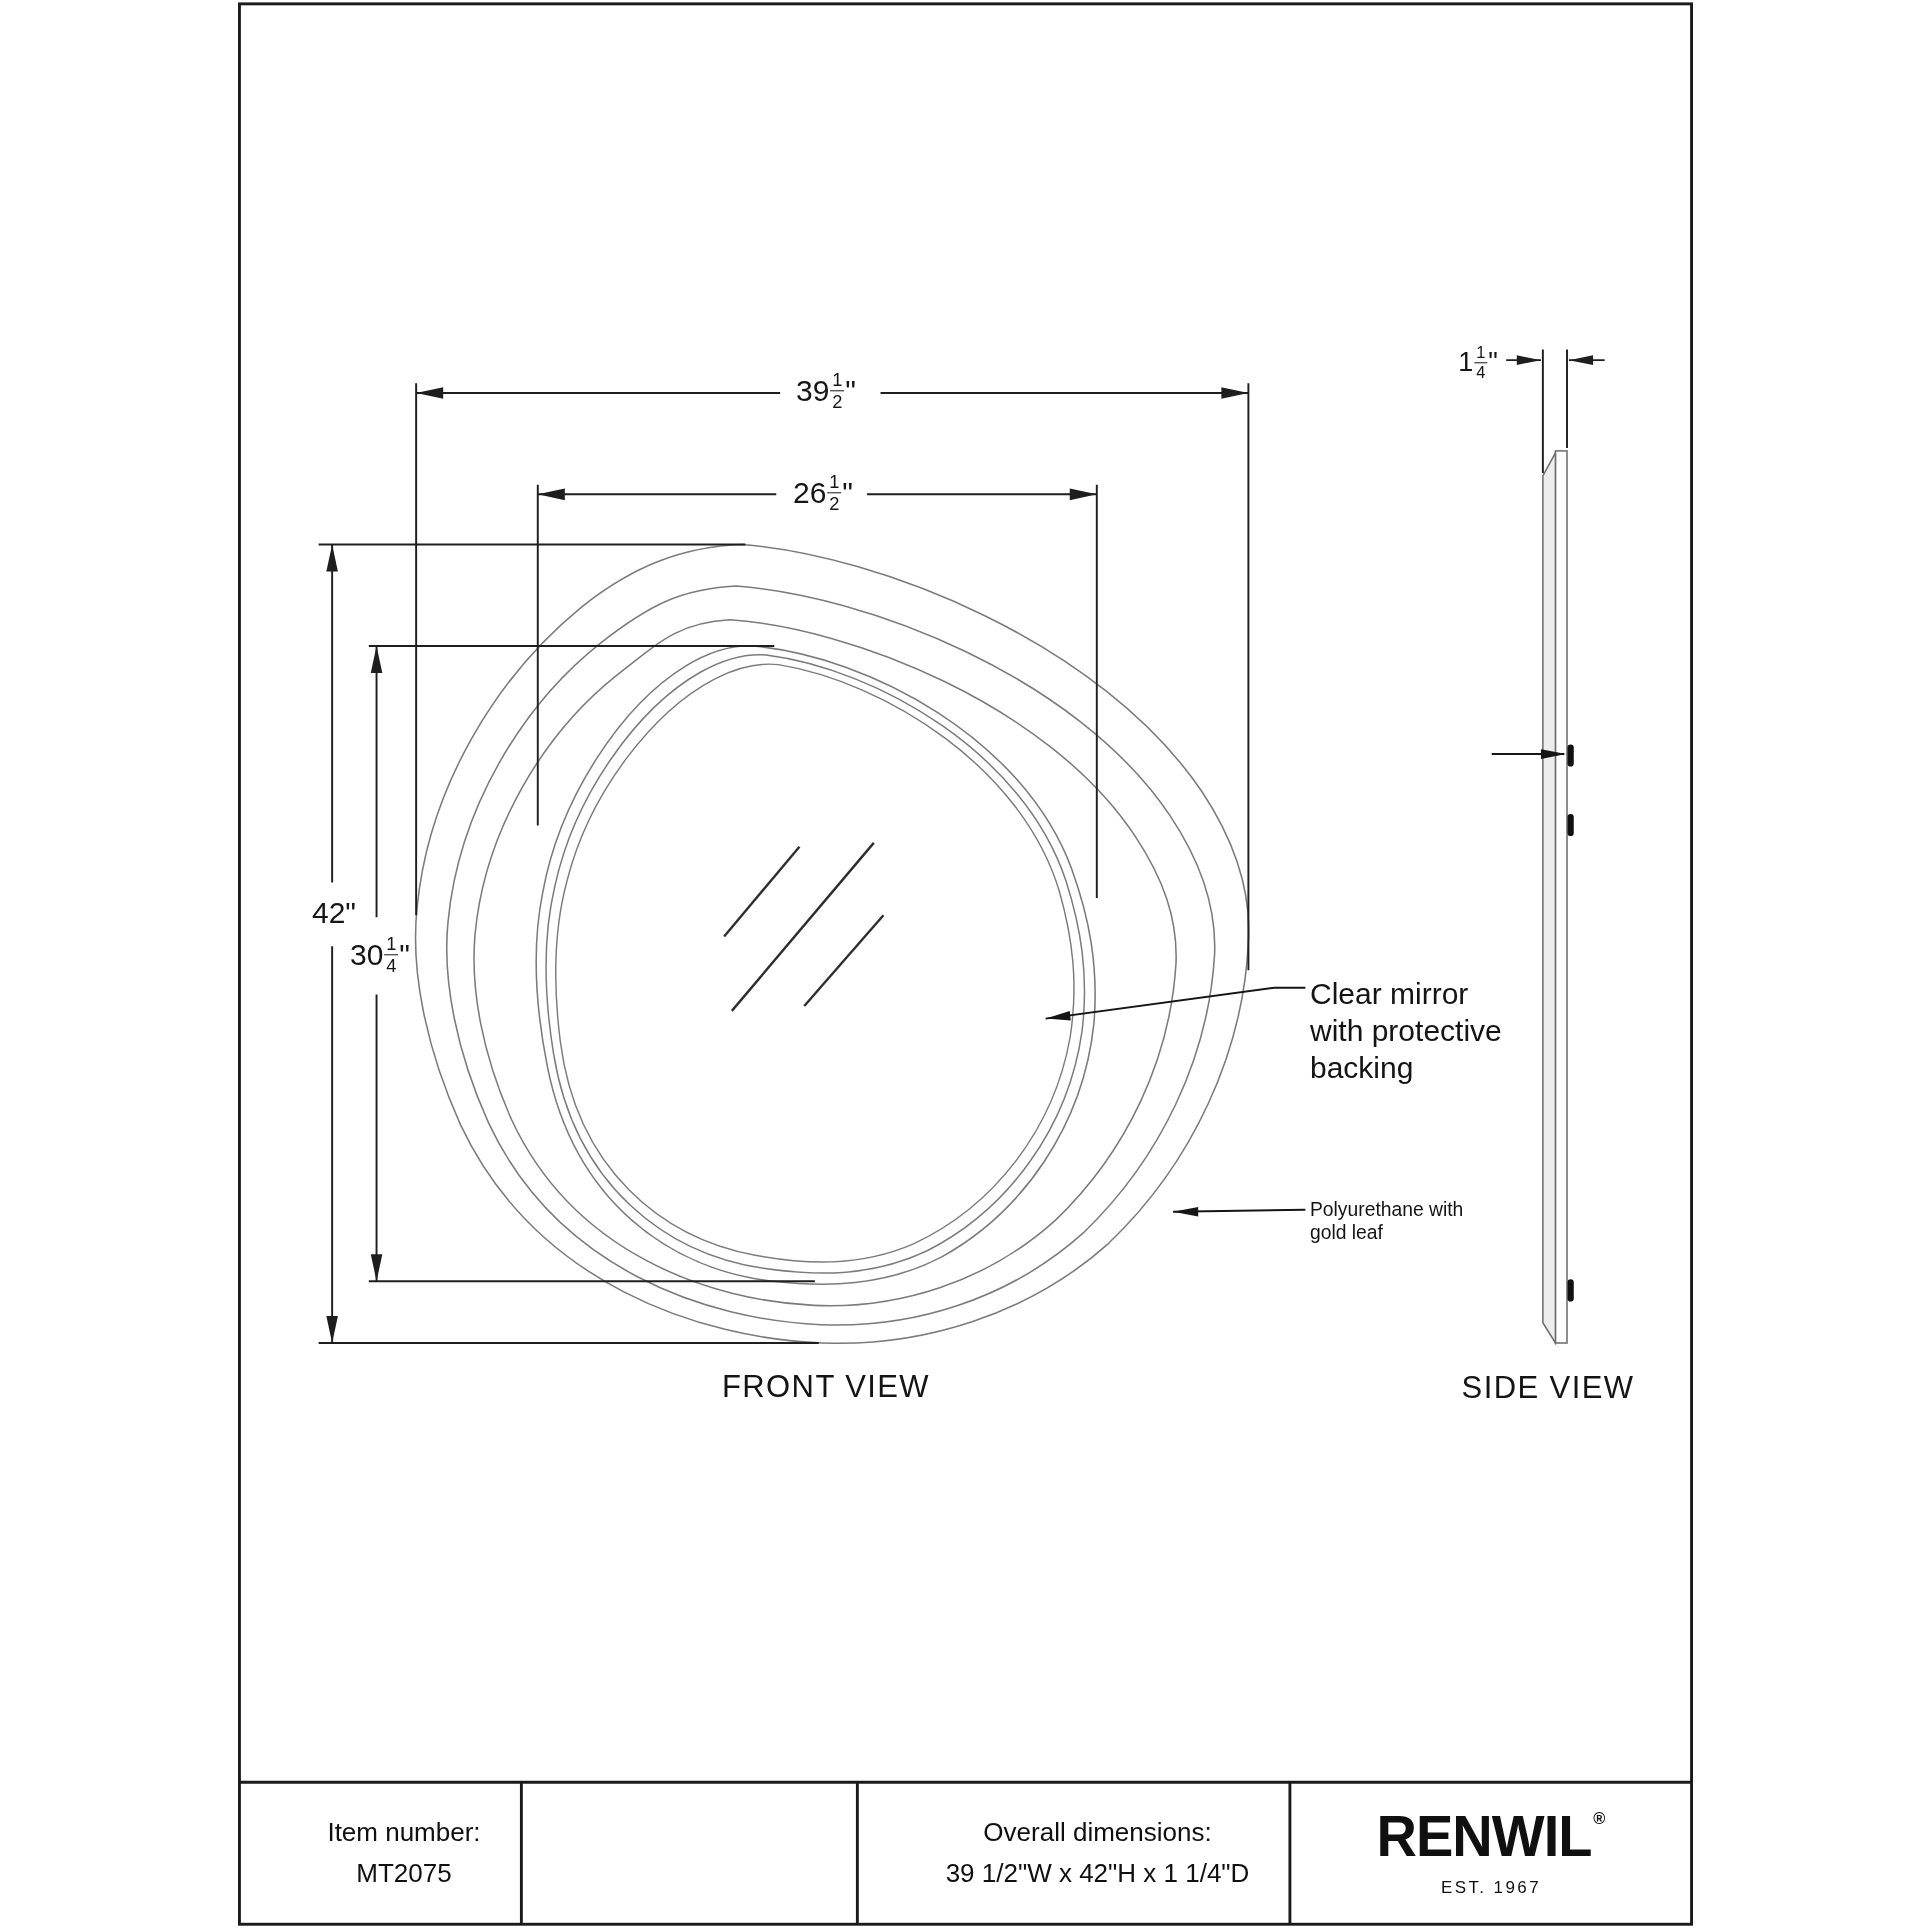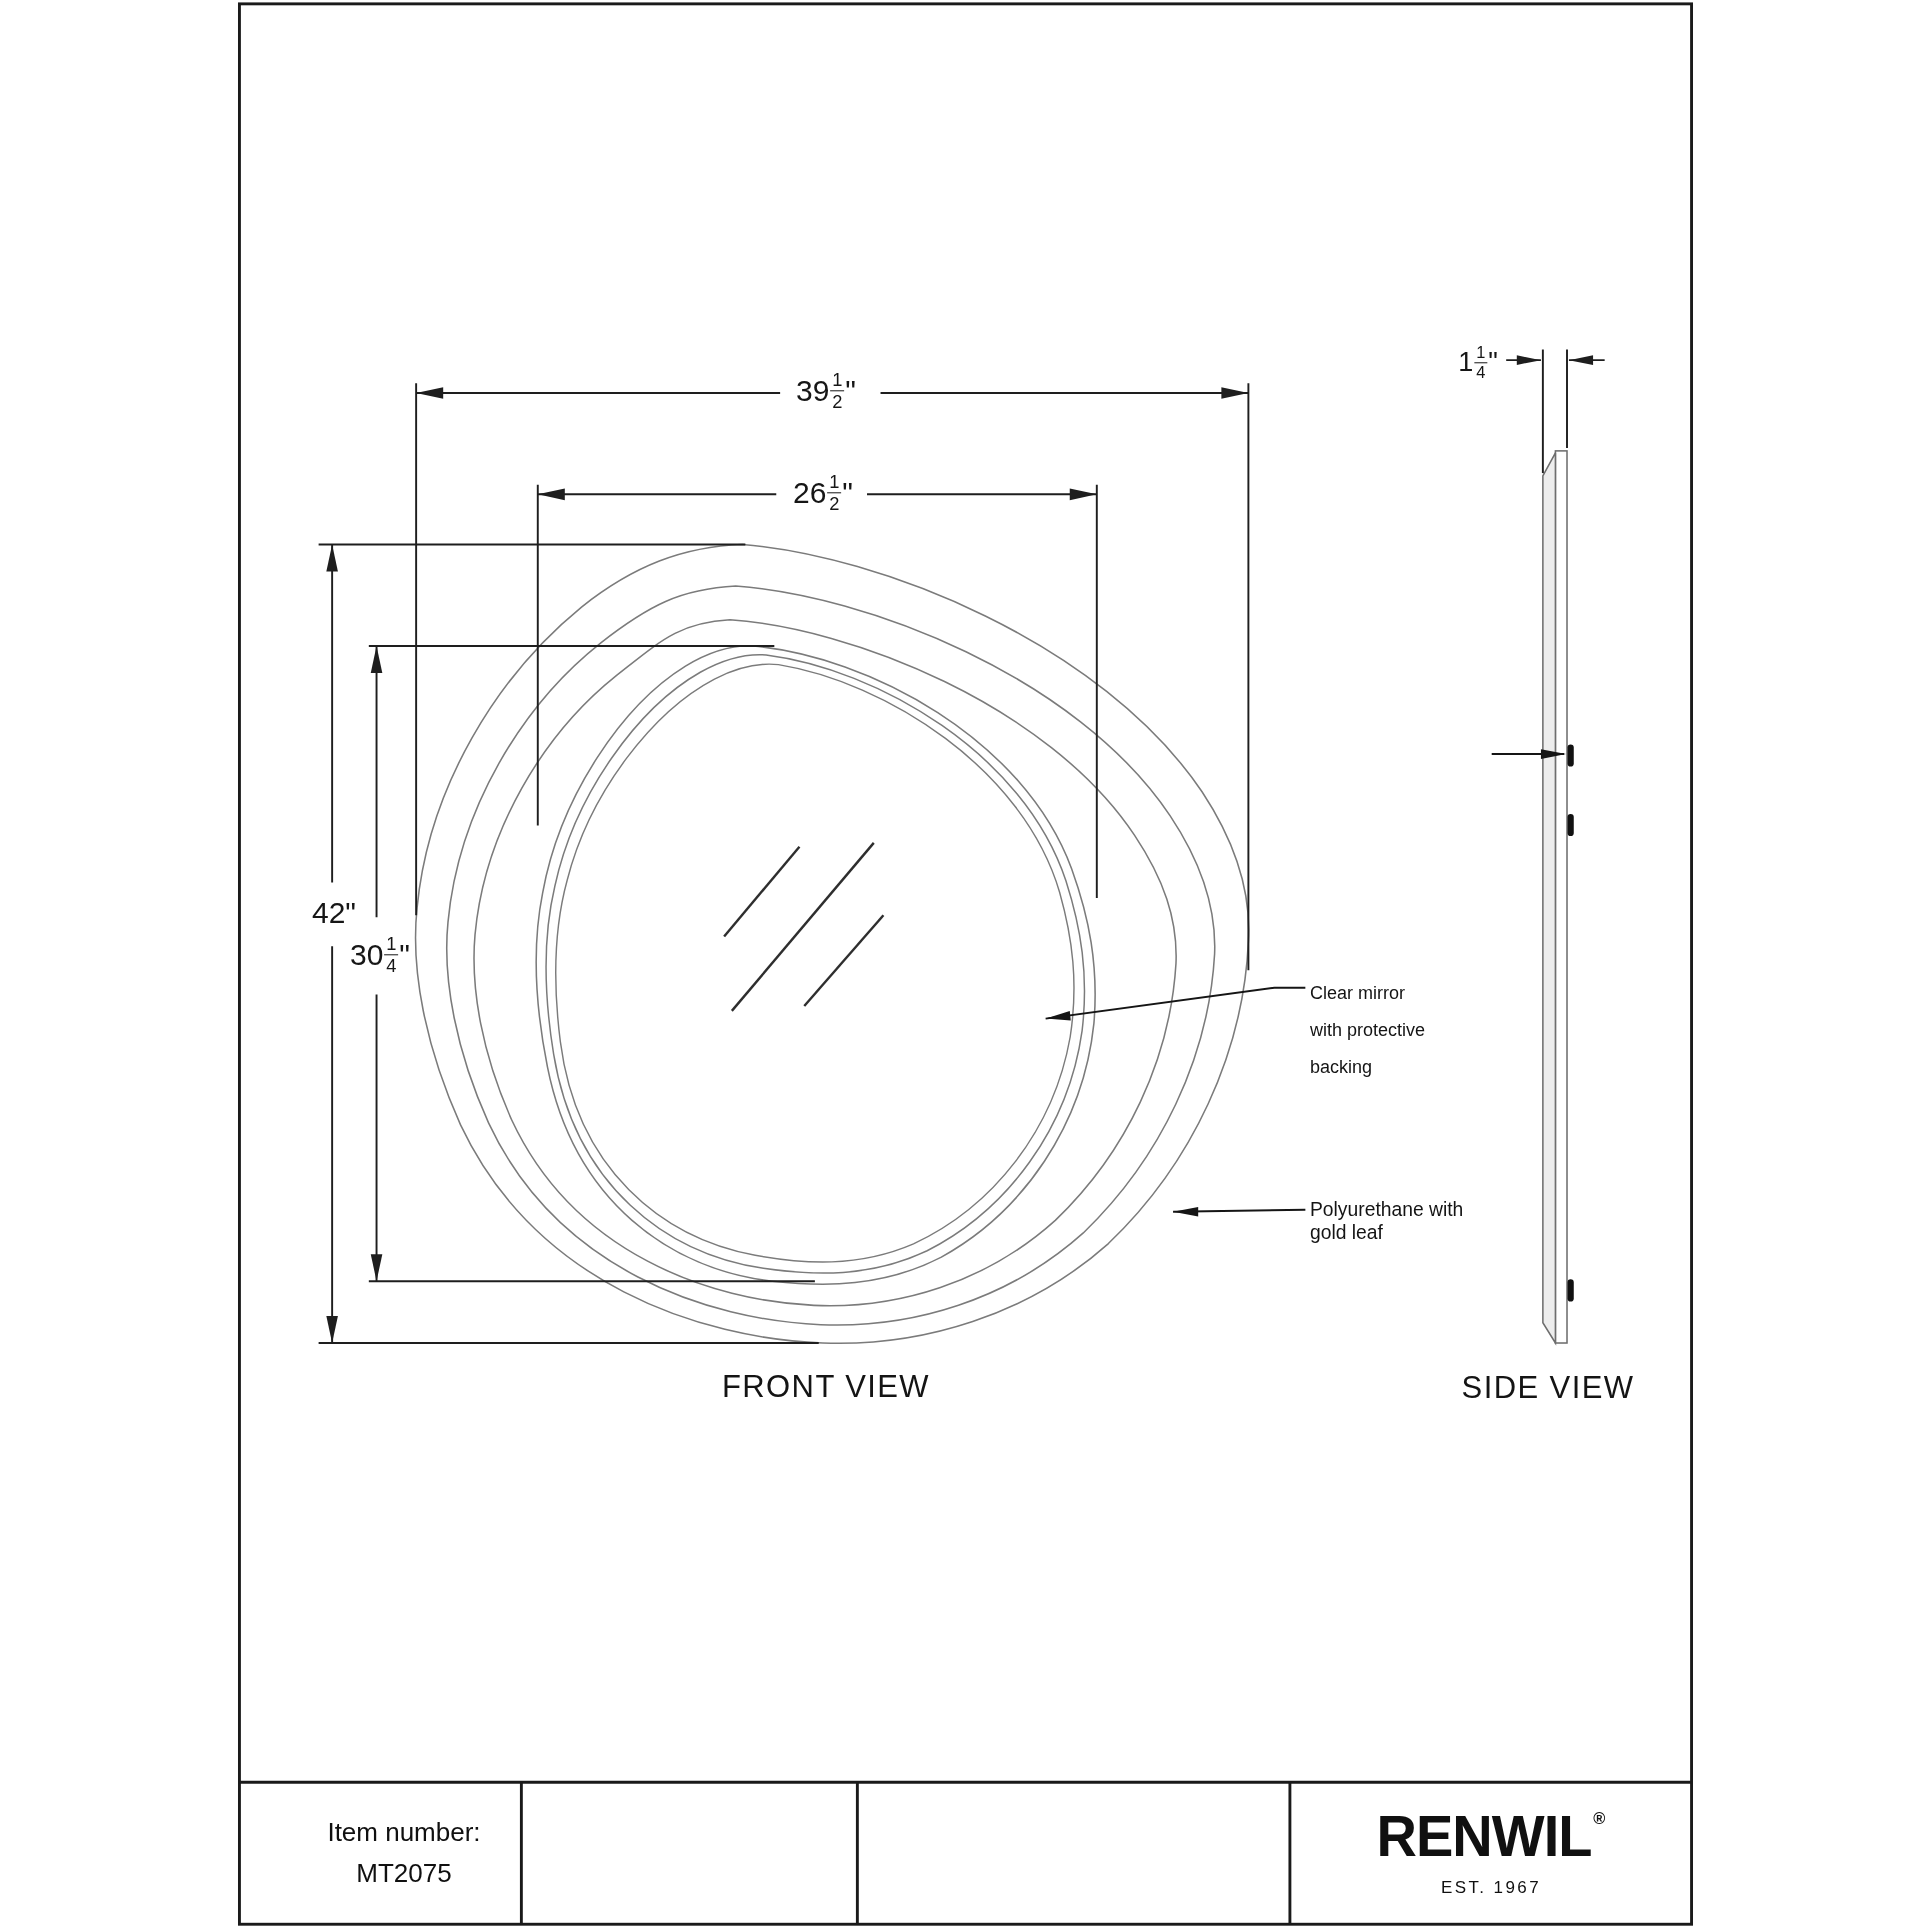--- a/index.html
+++ b/index.html
@@ -14,21 +14,21 @@
   .dim-label { display: inline-flex; align-items: center; background: #fff; padding: 0 3.9px;
                font-size: 30px; color: #161616; white-space: nowrap; line-height: 1; }
   .dim-label .frac { display: inline-flex; flex-direction: column; align-items: center;
                      font-size: 18.3px; line-height: 1.05; margin: 0 1px; }
   .dim-label .frac .num { border-bottom: 1.9px solid #161616; padding: 0 1.9px 1px 1.9px; }
   .dim-label .frac .den { padding-top: 1px; }
   .dim-label.small { font-size: 27px; }
   .dim-label.small .frac { font-size: 16.4px; }
 
   .callout { font-size: 21px; line-height: 28px; color: #141414; white-space: pre-line; }
-  .callout.wide-lines { font-size: 18px; line-height: 37px; }
+  .callout.wide-lines { font-size: 30px; line-height: 37px; }
   .callout.tight { font-size: 19.3px; line-height: 23px; }
 
   .view-label { font-size: 31px; letter-spacing: 1.4px; color: #141414; white-space: nowrap; }
 
   .cell { position: absolute; display: flex; flex-direction: column; align-items: center;
           justify-content: center; text-align: center; font-size: 26px; line-height: 41px; color: #101010; padding-left: 48px; }
 
   .brand-cell { position: absolute; display: flex; flex-direction: column; align-items: center; justify-content: center; }
   .brand-row { display: flex; align-items: flex-start; line-height: 1; }
   .brand-name { font-size: 56px; font-weight: 800; letter-spacing: -1px; color: #101010;
@@ -246,20 +246,24 @@
 
   <div class="abs view-label center" style="left:826px; top:1387px;">FRONT VIEW</div>
   <div class="abs view-label center" style="left:1548px; top:1388px;">SIDE VIEW</div>
 
   <div class="cell" style="left:239px; top:1782px; width:282px; height:142px;">
     <div>Item number:</div>
     <div>MT2075</div>
   </div>
 
 
+  <div class="cell" style="left:857px; top:1782px; width:433px; height:142px;">
+    <div>Overall dimensions:</div>
+    <div>39 1/2"W x 42"H x 1 1/4"D</div>
+  </div>
 
   <div class="brand-cell" style="left:1290px; top:1782px; width:402px; height:142px;">
     <div class="brand-row">
       <span class="brand-name">RENWIL</span>
       <span class="brand-reg">®</span>
     </div>
     <div class="brand-est">EST. 1967</div>
   </div>
 
 </div>

